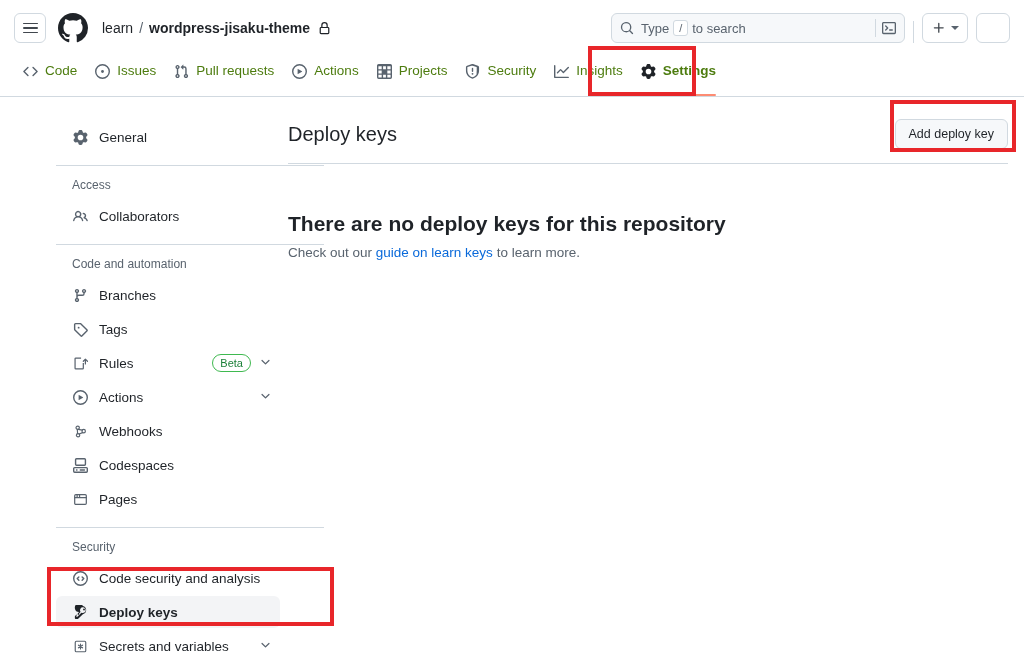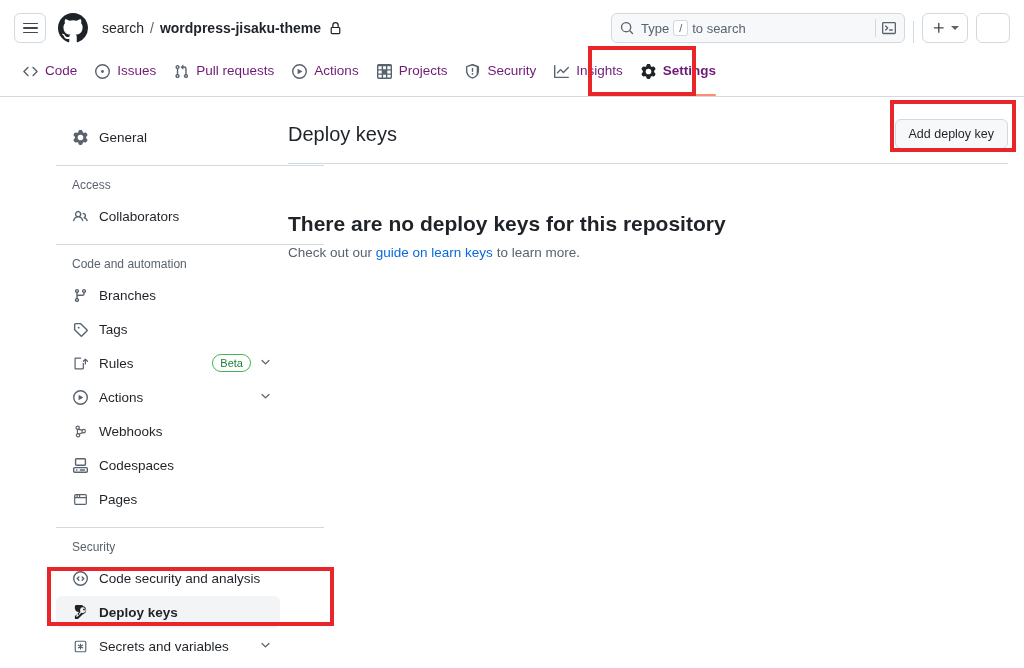--- a/index.html
+++ b/index.html
@@ -93,21 +93,21 @@
     padding: 0 14px;
     border-bottom: 1px solid #d1d9e0;
     background: #ffffff;
     position: relative;
   }
   .tab {
     display: flex; align-items: center; gap: 7px;
     height: 100%;
     padding: 0 9px;
     font-size: 13.5px;
-    color: #701a75;
+    color: #4d7c0f;
     cursor: pointer;
     position: relative;
     padding-bottom: 10px;
   }
   .tab .tab-label { line-height: 1; }
   .tab.active .tab-label { font-weight: bold; }
   .tab.active::after {
     content: "";
     position: absolute;
     left: 9px; right: 9px; bottom: 0;
@@ -207,21 +207,21 @@
         <span></span>
     </div>
 
     <div class="gh-logo">
       <svg width="30" height="30" viewBox="0 0 16 16" fill="#1f2328" aria-hidden="true">
         <path d="M8 0C3.58 0 0 3.58 0 8c0 3.54 2.29 6.53 5.47 7.59.4.07.55-.17.55-.38 0-.19-.01-.82-.01-1.49-2.01.37-2.53-.49-2.69-.94-.09-.23-.48-.94-.82-1.13-.28-.15-.68-.52-.01-.53.63-.01 1.08.58 1.23.82.72 1.21 1.87.87 2.33.66.07-.52.28-.87.51-1.07-1.78-.2-3.64-.89-3.64-3.95 0-.87.31-1.59.82-2.15-.08-.2-.36-1.02.08-2.12 0 0 .67-.21 2.2.82.64-.18 1.32-.27 2-.27.68 0 1.36.09 2 .27 1.53-1.04 2.2-.82 2.2-.82.44 1.1.16 1.92.08 2.12.51.56.82 1.27.82 2.15 0 3.07-1.87 3.75-3.65 3.95.29.25.54.73.54 1.48 0 1.07-.01 1.93-.01 2.2 0 .21.15.46.55.38A8.01 8.01 0 0 0 16 8c0-4.42-3.58-8-8-8Z"></path>
       </svg>
     </div>
 
     <div class="breadcrumb">
-      <span class="owner">search</span>
+      <span class="owner">learn</span>
       <span class="sep">/</span>
       <span class="repo">wordpress-jisaku-theme</span>
       <span class="lock">
         <svg width="13" height="13" viewBox="0 0 16 16" fill="#1f2328" aria-hidden="true">
           <path d="M4 4a4 4 0 0 1 8 0v2h.25c.966 0 1.75.784 1.75 1.75v5.5A1.75 1.75 0 0 1 12.25 15h-8.5A1.75 1.75 0 0 1 2 13.25v-5.5C2 6.784 2.784 6 3.75 6H4Zm8.25 3.5h-8.5a.25.25 0 0 0-.25.25v5.5c0 .138.112.25.25.25h8.5a.25.25 0 0 0 .25-.25v-5.5a.25.25 0 0 0-.25-.25ZM10.5 6V4a2.5 2.5 0 1 0-5 0v2Z"></path>
         </svg>
       </span>
     </div>
 
     <div class="header-right">

